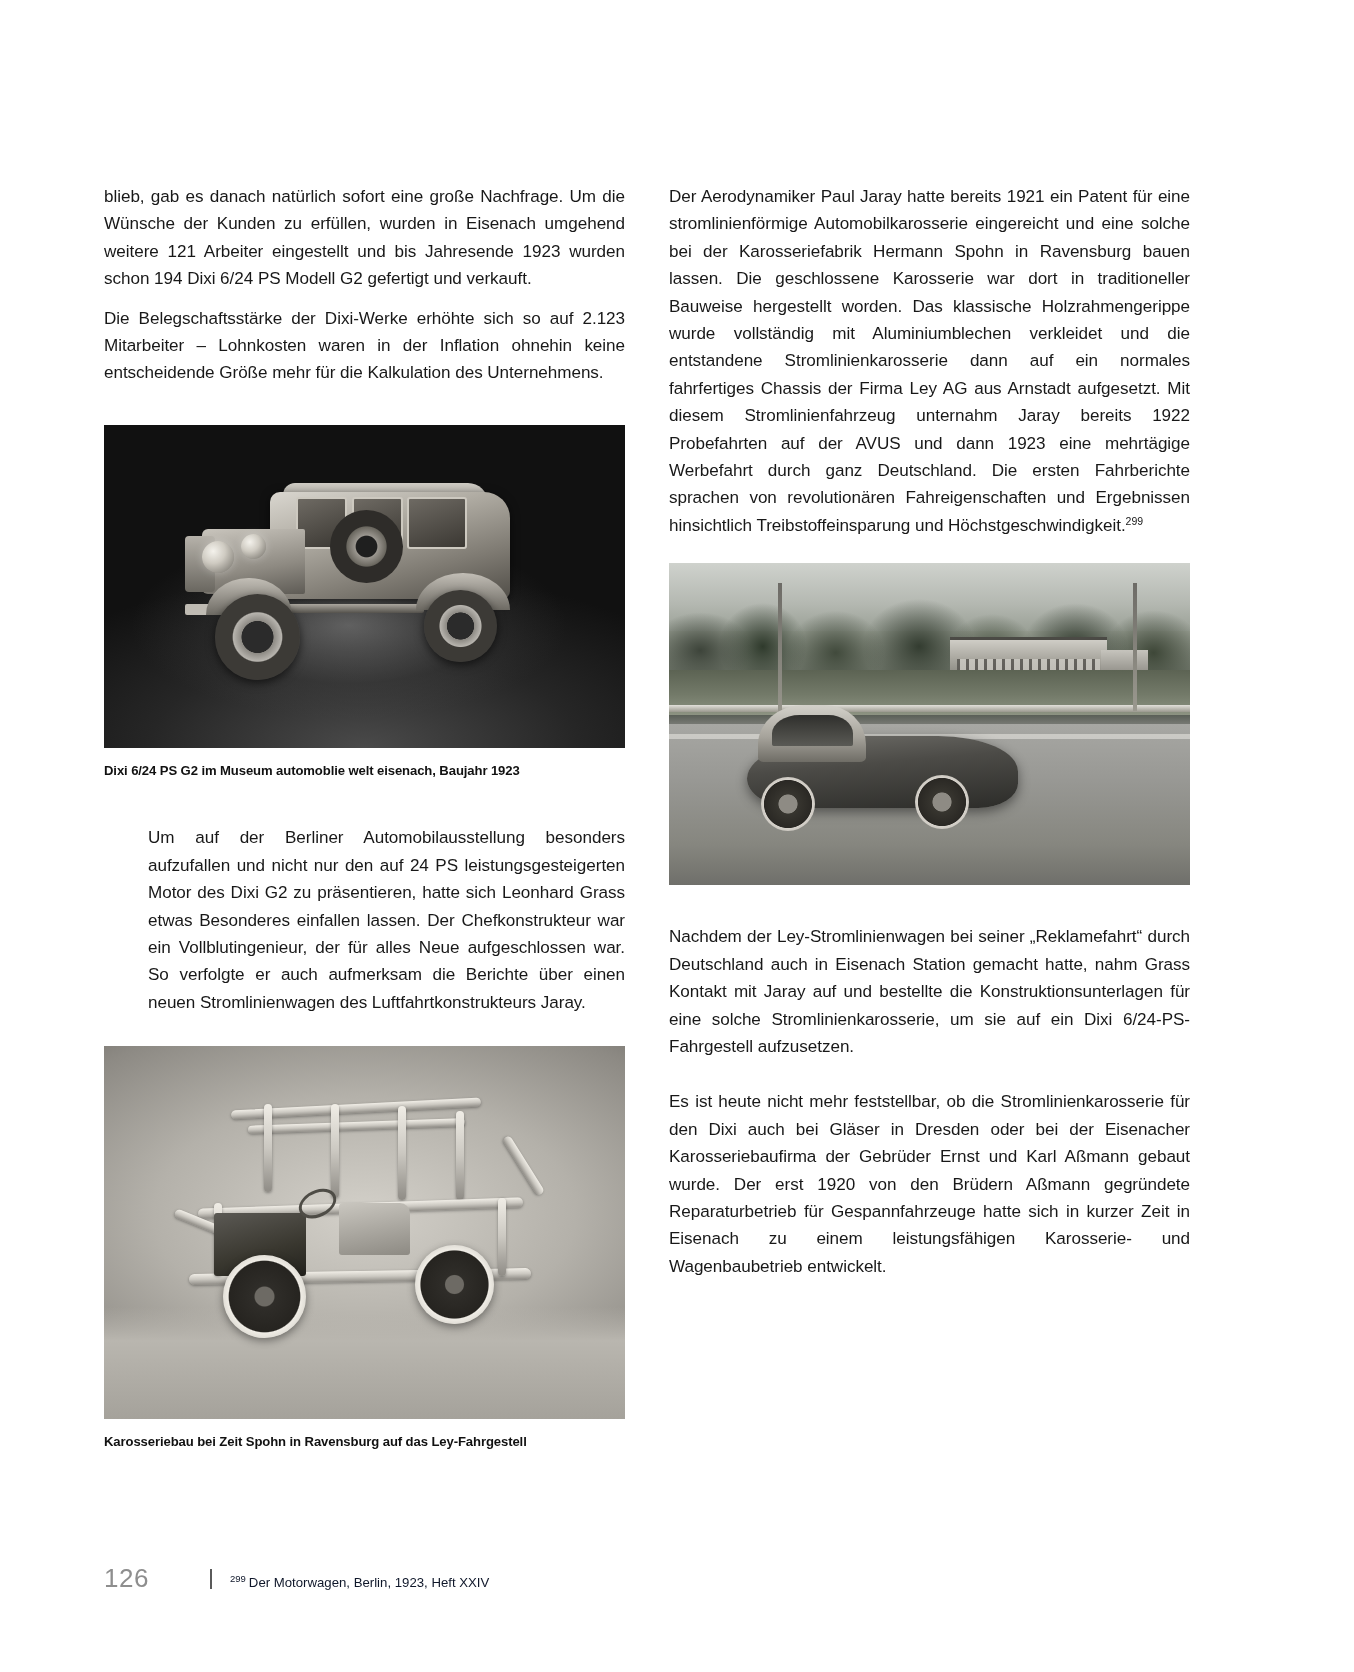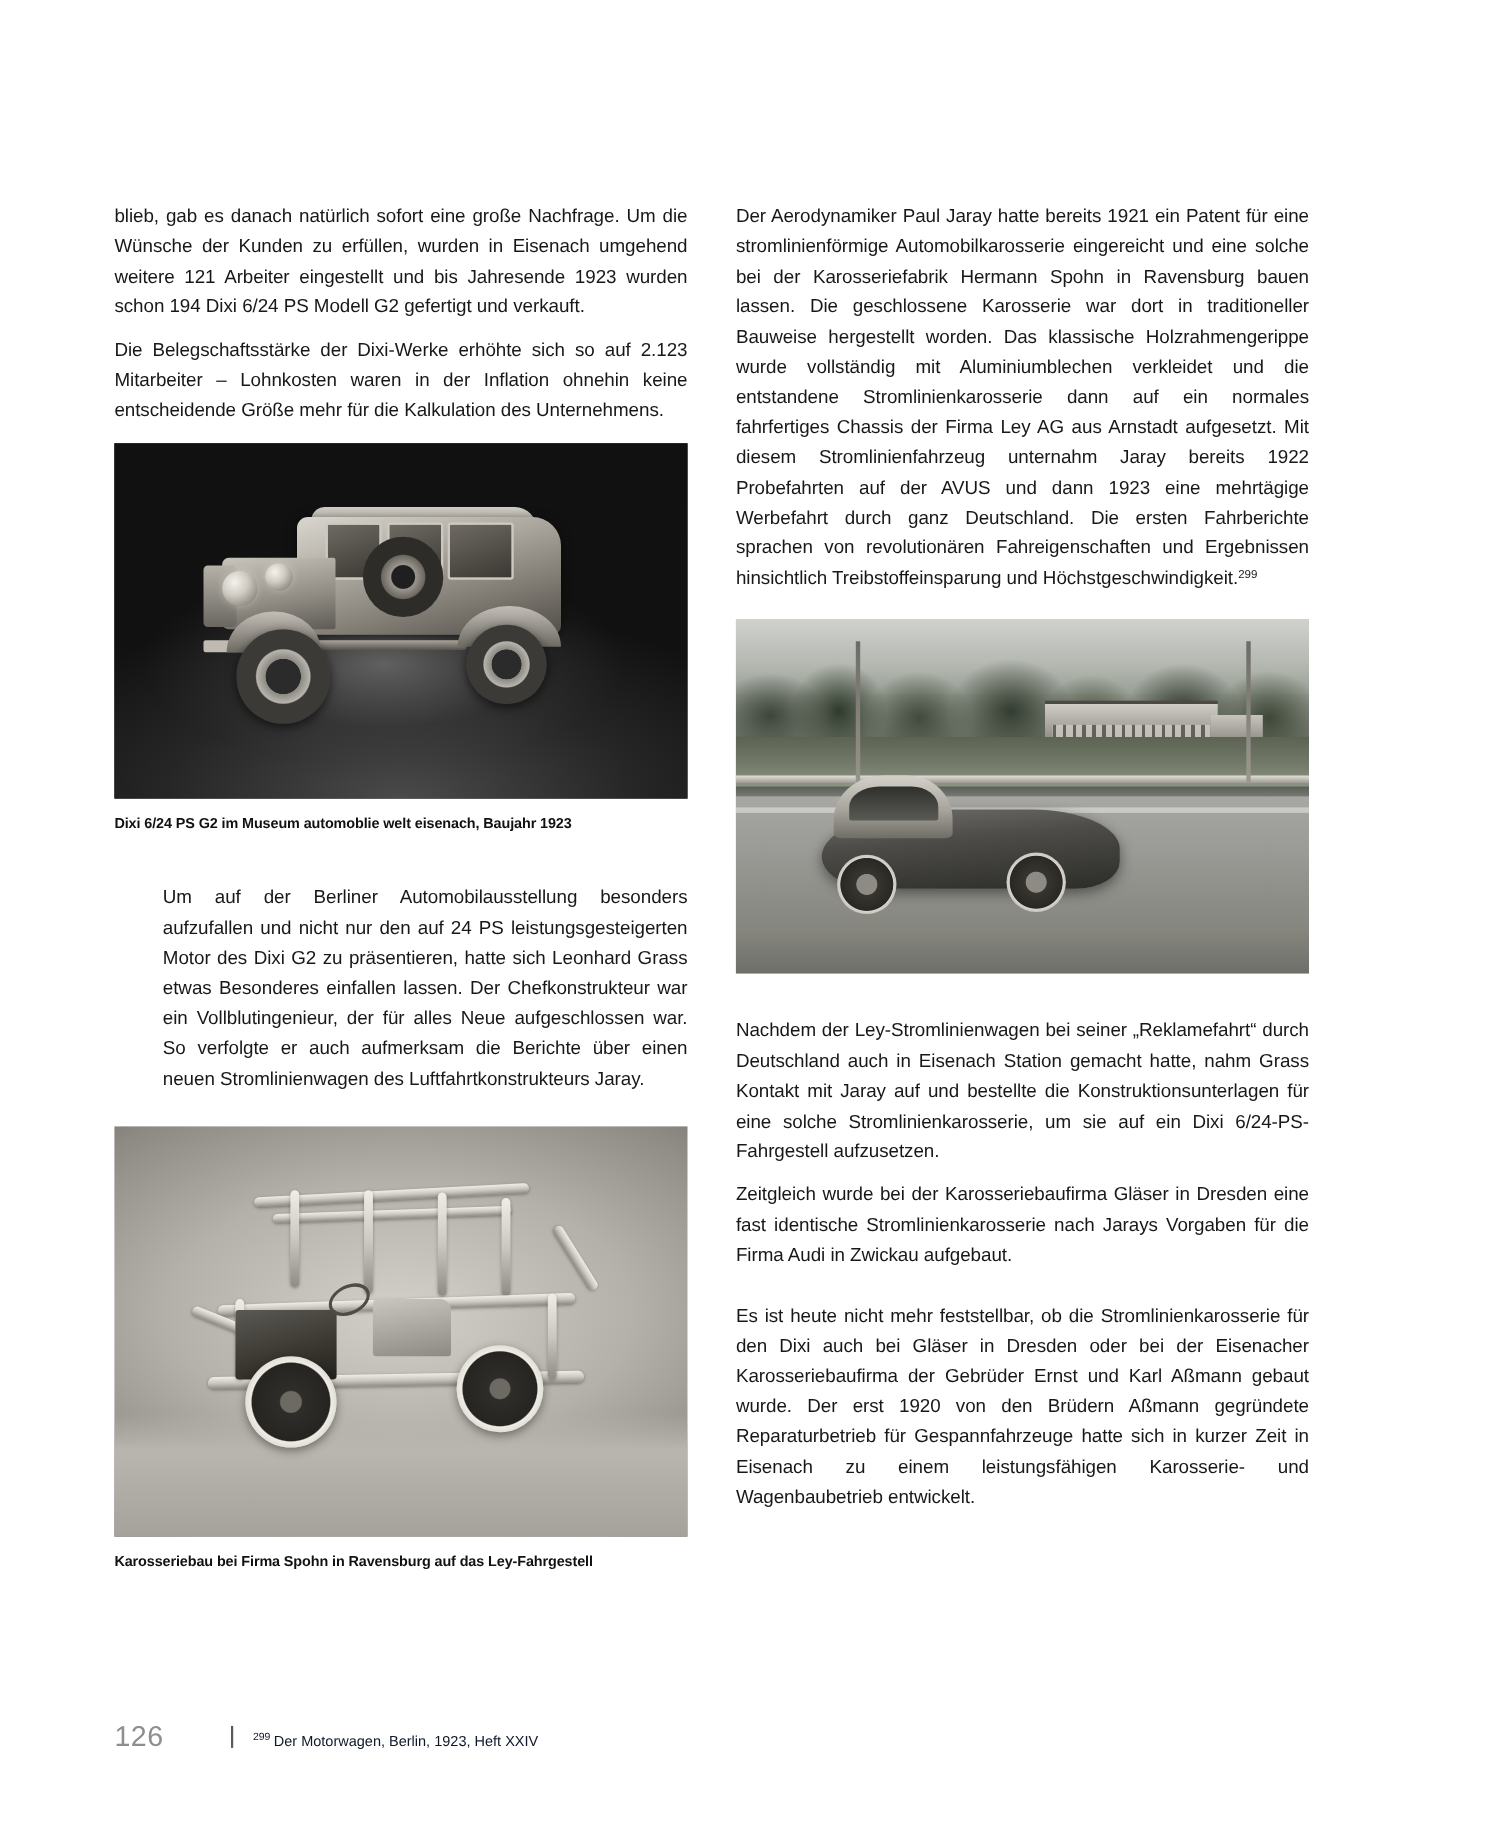--- a/index.html
+++ b/index.html
@@ -405,21 +405,21 @@
 <div class="page">
 
   <div class="columns">
 
     <div class="col">
 
       <p class="body">blieb, gab es danach natürlich sofort eine große Nachfrage. Um die Wünsche der Kunden zu erfüllen, wurden in Eisenach umgehend weitere 121 Arbeiter eingestellt und bis Jahresende 1923 wurden schon 194 Dixi 6/24 PS Modell G2 gefertigt und verkauft.</p>
 
       <p class="body">Die Belegschaftsstärke der Dixi-Werke erhöhte sich so auf 2.123 Mitarbeiter – Lohnkosten waren in der Inflation ohnehin keine entscheidende Größe mehr für die Kalkulation des Unternehmens.</p>
 
-      <figure class="figure" style="margin-top:16px;">
+      <figure class="figure" style="margin-top:38px;">
         <div class="fig-img photo1">
           <div class="p1-sky"></div>
           <div class="p1-car">
             <div class="p1-roof"></div>
             <div class="p1-body"></div>
             <div class="p1-win" style="left:34%;top:10%;width:11%;height:21%;"></div>
             <div class="p1-win" style="left:47%;top:10%;width:11%;height:21%;"></div>
             <div class="p1-win" style="left:60%;top:10%;width:13%;height:21%;"></div>
             <div class="p1-hood"></div>
             <div class="p1-grille"></div>
@@ -455,21 +455,21 @@
             <div class="p3-rail" style="left:82%;top:38%;width:8px;height:30%;"></div>
             <div class="p3-rail" style="left:4%;top:46%;width:14%;height:9px;transform:rotate(22deg);"></div>
             <div class="p3-rail" style="left:80%;top:24%;width:16%;height:9px;transform:rotate(58deg);"></div>
             <div class="p3-engine"></div>
             <div class="p3-seat"></div>
             <div class="p3-wheelst"></div>
             <div class="p3-wheel3" style="left:16%;top:60%;width:20%;padding-bottom:20%;height:0;"></div>
             <div class="p3-wheel3" style="left:62%;top:56%;width:19%;padding-bottom:19%;height:0;"></div>
           </div>
         </div>
-        <figcaption class="caption">Karosseriebau bei Firma Spohn in Ravensburg auf das Ley-Fahrgestell</figcaption>
+        <figcaption class="caption">Karosseriebau bei Zeit Spohn in Ravensburg auf das Ley-Fahrgestell</figcaption>
       </figure>
 
     </div>
 
     <div class="col">
 
       <p class="body">
         <span>Der Aerodynamiker Paul Jaray hatte bereits 1921 ein Patent für eine stromlinienförmige Automobilkarosserie eingereicht und eine solche bei der Karosseriefabrik Hermann Spohn in Ravensburg bauen lassen. Die geschlossene Karosserie war dort in traditioneller Bauweise hergestellt worden. Das klassische Holzrahmengerippe wurde vollständig mit Aluminiumblechen verkleidet und die entstandene Stromlinienkarosserie dann auf ein normales fahrfertiges Chassis der Firma Ley AG aus Arnstadt aufgesetzt. Mit diesem Stromlinienfahrzeug unternahm Jaray bereits 1922 Probefahrten auf der AVUS und dann 1923 eine mehrtägige Werbefahrt durch ganz Deutschland. Die ersten Fahrberichte sprachen von revolutionären Fahreigenschaften und Ergebnissen hinsichtlich Treibstoffeinsparung und Höchstgeschwindigkeit.</span><sup class="fn">299</sup>
       </p>
 
@@ -489,21 +489,20 @@
             <div class="p2-cabin"></div>
             <div class="p2-cabinwin"></div>
             <div class="p2-wheel" style="left:5%;top:56%;width:20%;padding-bottom:20%;height:0;"></div>
             <div class="p2-wheel" style="left:62%;top:54%;width:20%;padding-bottom:20%;height:0;"></div>
           </div>
         </div>
       </figure>
 
       <p class="body" style="margin-top:38px;">Nachdem der Ley-Stromlinienwagen bei seiner „Reklamefahrt“ durch Deutschland auch in Eisenach Station gemacht hatte, nahm Grass Kontakt mit Jaray auf und bestellte die Konstruktionsunterlagen für eine solche Stromlinienkarosserie, um sie auf ein Dixi 6/24-PS-Fahrgestell aufzusetzen.</p>
 
-      <p class="body">Zeitgleich wurde bei der Karosseriebaufirma Gläser in Dresden eine fast identische Stromlinienkarosserie nach Jarays Vorgaben für die Firma Audi in Zwickau aufgebaut.</p>
 
       <p class="body" style="margin-top:28px;">Es ist heute nicht mehr feststellbar, ob die Stromlinienkarosserie für den Dixi auch bei Gläser in Dresden oder bei der Eisenacher Karosseriebaufirma der Gebrüder Ernst und Karl Aßmann gebaut wurde. Der erst 1920 von den Brüdern Aßmann gegründete Reparaturbetrieb für Gespannfahrzeuge hatte sich in kurzer Zeit in Eisenach zu einem leistungsfähigen Karosserie- und Wagenbaubetrieb entwickelt.</p>
 
 
     </div>
   </div>
 
   <div class="footer">
     <div class="folio">126</div>
     <div class="footrule"></div>

